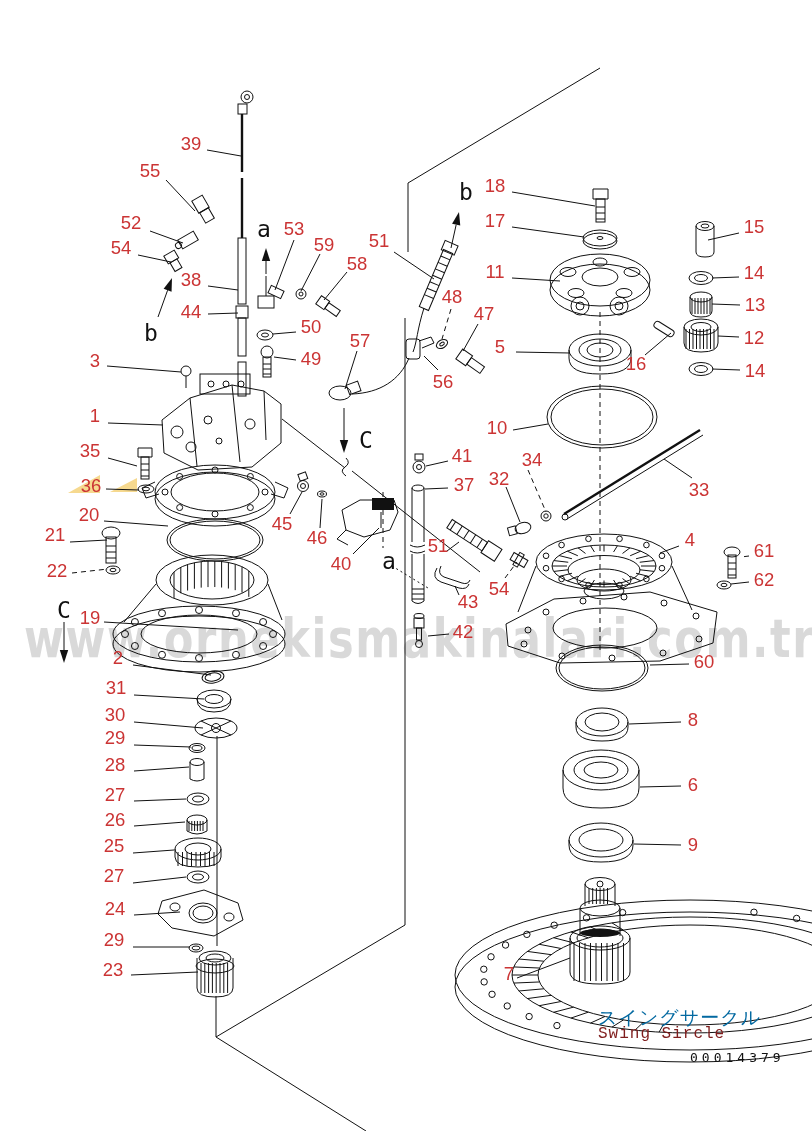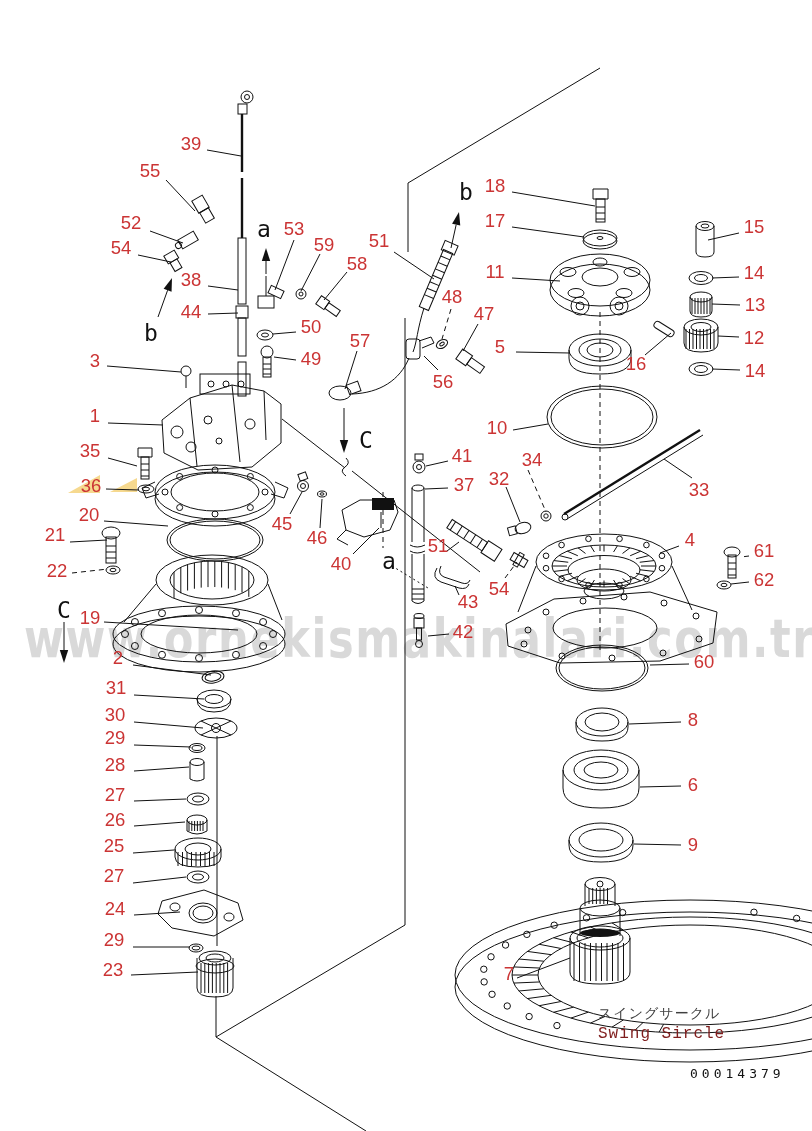--- a/index.html
+++ b/index.html
@@ -17,26 +17,26 @@
   svg#art .fill{fill:#111;stroke:none;}
   svg#art .thick{stroke-width:2.4;}
   svg#art .dash{stroke-dasharray:5,4;}
   svg#art .dots{stroke-dasharray:2,3;}
   svg#art text{stroke:none;}
   svg#art text.callout{fill:#cb3434;font:18.5px "Liberation Sans",sans-serif;
     text-anchor:middle;dominant-baseline:central;}
   svg#art text.vletter{fill:#111;font:23px "DejaVu Sans Mono",monospace;
     text-anchor:middle;dominant-baseline:central;}
   svg#art .hl{fill:#f6d98f;stroke:none;}
-  .cap-jp{position:absolute;left:598px;top:1005px;font-size:14px;letter-spacing:1px;
-    color:#404040;font-family:"DejaVu Sans",sans-serif;}
+  .cap-jp{position:absolute;left:598px;top:1005px;font-size:19px;letter-spacing:1px;
+    color:#0369a1;font-family:"DejaVu Sans",sans-serif;}
   .cap-en{position:absolute;left:598px;top:1025px;font-size:16px;letter-spacing:1px;
     color:#7f1d1d;font-family:Liberation Mono, monospace;}
   .cap-num{position:absolute;left:690px;top:1050px;font-size:13px;letter-spacing:4px;
-    color:#111;font-family:"DejaVu Sans Mono",monospace;margin-top:16px;}
+    color:#111;font-family:"DejaVu Sans Mono",monospace;}
 </style>
 </head>
 <body>
 
 <div class="stage">
   <div class="wm-url">www.ornekismakinalari.com.tr</div>
 
   <svg id="art" width="812" height="1131" viewBox="0 0 812 1131">
 
     <g>

